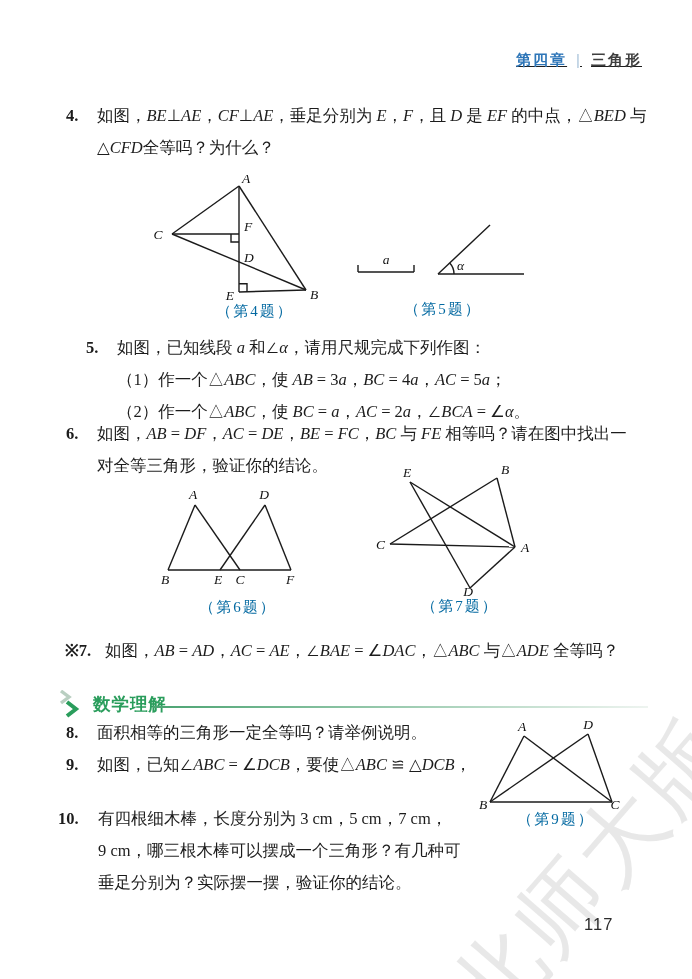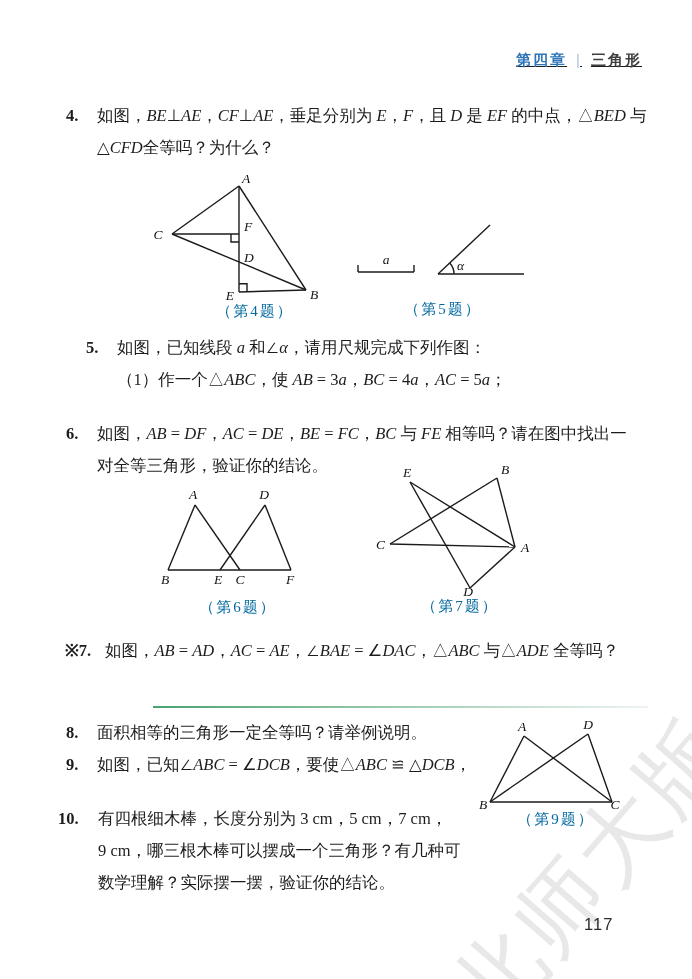--- a/index.html
+++ b/index.html
@@ -93,20 +93,21 @@
       </g>
       <text x="38" y="52" text-anchor="middle">a</text>
       <text x="109" y="58">α</text>
     </svg>
     <div class="figcap">（第5题）</div>
   </div>
 
   <div class="prob" style="top:332px;left:66px;width:590px;margin-left:20px;">
     <div class="pline"><span class="pnum">5.</span><span><span>如图，已知线段 </span><span class="math">a</span><span> 和∠</span><span class="math">α</span><span>，请用尺规完成下列作图：</span></span></div>
     <div class="pline indent"><span><span>（1）作一个△</span><span class="math">ABC</span><span>，使 </span><span class="math">AB</span><span> = 3</span><span class="math">a</span><span>，</span><span class="math">BC</span><span> = 4</span><span class="math">a</span><span>，</span><span class="math">AC</span><span> = 5</span><span class="math">a</span><span>；</span></span></div>
+    <div class="pline indent"><span><span>（2）作一个△</span><span class="math">ABC</span><span>，使 </span><span class="math">BC</span><span> = </span><span class="math">a</span><span>，</span><span class="math">AC</span><span> = 2</span><span class="math">a</span><span>，∠</span><span class="math">BCA</span><span> = ∠</span><span class="math">α</span><span>。</span></span></div>
   </div>
 
   <div class="prob" style="top:418px;left:66px;width:590px;">
     <div class="pline"><span class="pnum">6.</span><span><span>如图，</span><span class="math">AB</span><span> = </span><span class="math">DF</span><span>，</span><span class="math">AC</span><span> = </span><span class="math">DE</span><span>，</span><span class="math">BE</span><span> = </span><span class="math">FC</span><span>，</span><span class="math">BC</span><span> 与 </span><span class="math">FE</span><span> 相等吗？请在图中找出一</span></span></div>
     <div class="pline indent"><span><span>对全等三角形，验证你的结论。</span></span></div>
   </div>
 
   <div class="fig" style="left:158px;top:480px;width:160px;">
     <svg width="160" height="112" viewBox="0 0 160 112">
       <g>
@@ -142,20 +143,27 @@
       <text x="146" y="90">A</text>
       <text x="93" y="134" text-anchor="middle">D</text>
     </svg>
     <div class="figcap">（第7题）</div>
   </div>
 
   <div class="prob" style="top:635px;left:65px;width:620px;">
     <div class="pline"><span class="pnum wide">※7.</span><span><span>如图，</span><span class="math">AB</span><span> = </span><span class="math">AD</span><span>，</span><span class="math">AC</span><span> = </span><span class="math">AE</span><span>，∠</span><span class="math">BAE</span><span> = ∠</span><span class="math">DAC</span><span>，△</span><span class="math">ABC</span><span> 与△</span><span class="math">ADE</span><span> 全等吗？</span></span></div>
   </div>
 
+  <div class="sect">
+    <svg class="chev" width="28" height="28" viewBox="0 0 28 28">
+      <polyline points="3,1 11,7 3,13" style="stroke:#b9cfc1;stroke-width:3.4;fill:none"></polyline>
+      <polyline points="9,12 18,19 9,26" style="stroke:#2a9d5c;stroke-width:4;fill:none"></polyline>
+    </svg>
+    <span class="sect-title">数学理解</span>
+  </div>
   <div class="sect-line"></div>
 
   <div class="prob" style="top:717px;left:66px;width:420px;">
     <div class="pline"><span class="pnum">8.</span><span><span>面积相等的三角形一定全等吗？请举例说明。</span></span></div>
   </div>
 
   <div class="prob" style="top:749px;left:66px;width:430px;">
     <div class="pline"><span class="pnum">9.</span><span><span>如图，已知∠</span><span class="math">ABC</span><span> = ∠</span><span class="math">DCB</span><span>，要使△</span><span class="math">ABC</span><span> ≌ △</span><span class="math">DCB</span><span>，</span></span></div>
   </div>
 
@@ -172,20 +180,20 @@
       <text x="112" y="11" text-anchor="middle">D</text>
       <text x="7" y="91" text-anchor="middle">B</text>
       <text x="139" y="91" text-anchor="middle">C</text>
     </svg>
     <div class="figcap">（第9题）</div>
   </div>
 
   <div class="prob" style="top:803px;left:58px;width:440px;">
     <div class="pline"><span class="pnum wide">10.</span><span><span>有四根细木棒，长度分别为 3 cm，5 cm，7 cm，</span></span></div>
     <div class="pline" style="padding-left:40px"><span><span>9 cm，哪三根木棒可以摆成一个三角形？有几种可</span></span></div>
-    <div class="pline" style="padding-left:40px"><span><span>数学理解？实际摆一摆，验证你的结论。</span></span></div>
+    <div class="pline" style="padding-left:40px"><span><span>垂足分别为？实际摆一摆，验证你的结论。</span></span></div>
   </div>
 
   <div class="wm">北师大版</div>
 
   <div class="pageno">117</div>
 
 </div>
 
 </body></html>

